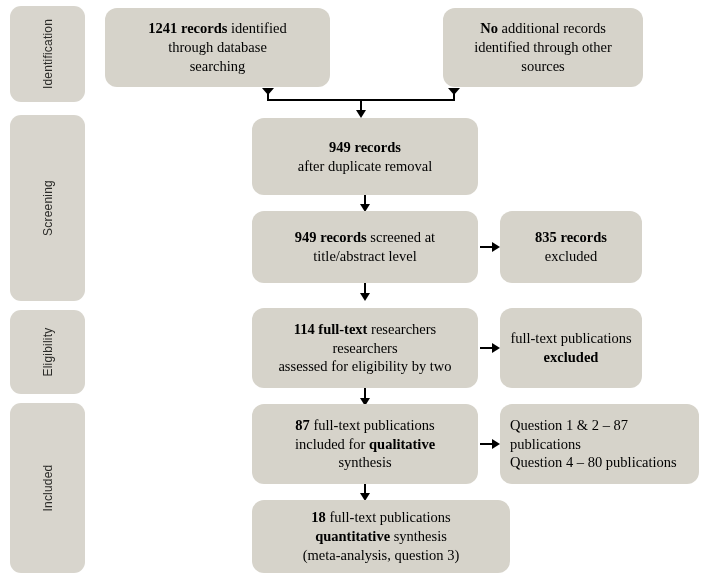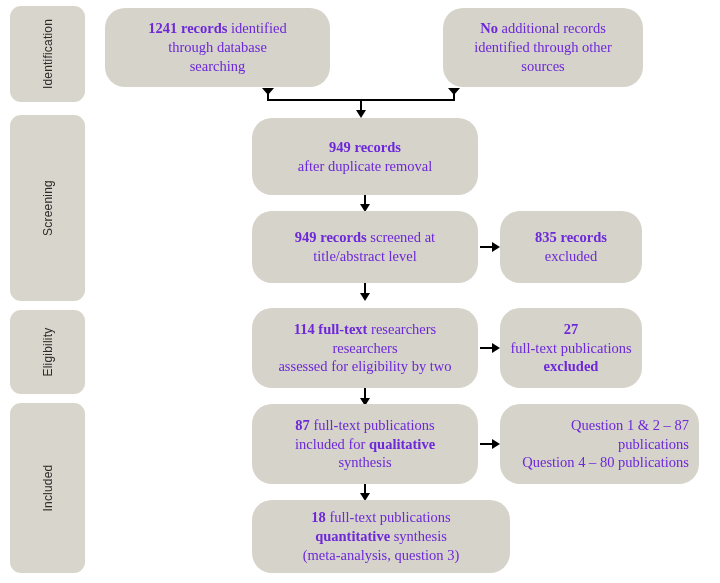--- a/index.html
+++ b/index.html
@@ -13,26 +13,26 @@
     height: 583px;
     background: #ffffff;
     overflow: hidden;
     font-family: "Liberation Serif", "DejaVu Serif", serif;
   }
 
   
   .box {
     position: absolute;
     background: #d6d3ca;
-    border-radius: 20px;
+    border-radius: 12px;
     box-sizing: border-box;
     display: flex;
     align-items: center;
     justify-content: center;
-    color: #6d28d9;
+    color: #000000;
     text-align: center;
     line-height: 1.30;
     font-size: 14.5px;
     padding: 4px 10px;
   }
   .box .txt { width: 100%; }
   .box b { font-weight: 700; }
 
   
   .stage {
@@ -79,21 +79,21 @@
     border-bottom: 5px solid transparent;
     border-left: 8px solid #000;
   }
   .arrow-down-wide {
     position: absolute;
     width: 0; height: 0;
     border-left: 6px solid transparent;
     border-right: 6px solid transparent;
     border-top: 7px solid #000;
   }
-  .left-align { text-align: right; }
+  .left-align { text-align: left; }
 </style>
 </head>
 <body>
 
 <div id="canvas">
 
   <div class="stage" style="left:10px; top:6px; width:75px; height:96px;">
     <span class="label">Identification</span>
   </div>
 
@@ -172,21 +172,20 @@
       <div>researchers</div>
       <div>assessed for eligibility by two</div>
     </div>
   </div>
 
   <div class="hline" style="left:480px; top:347px; width:14px;"></div>
   <div class="arrow-right" style="left:492px; top:343px;"></div>
 
   <div class="box" style="left:500px; top:308px; width:142px; height:80px;">
     <div class="txt">
-      <div><b>27</b></div>
       <div>full-text publications</div>
       <div><b>excluded</b></div>
     </div>
   </div>
 
   <div class="vline" style="left:364px; top:388px; height:13px;"></div>
   <div class="arrow-down" style="left:360px; top:398px;"></div>
 
   <div class="box" style="left:252px; top:404px; width:226px; height:80px;">
     <div class="txt">

